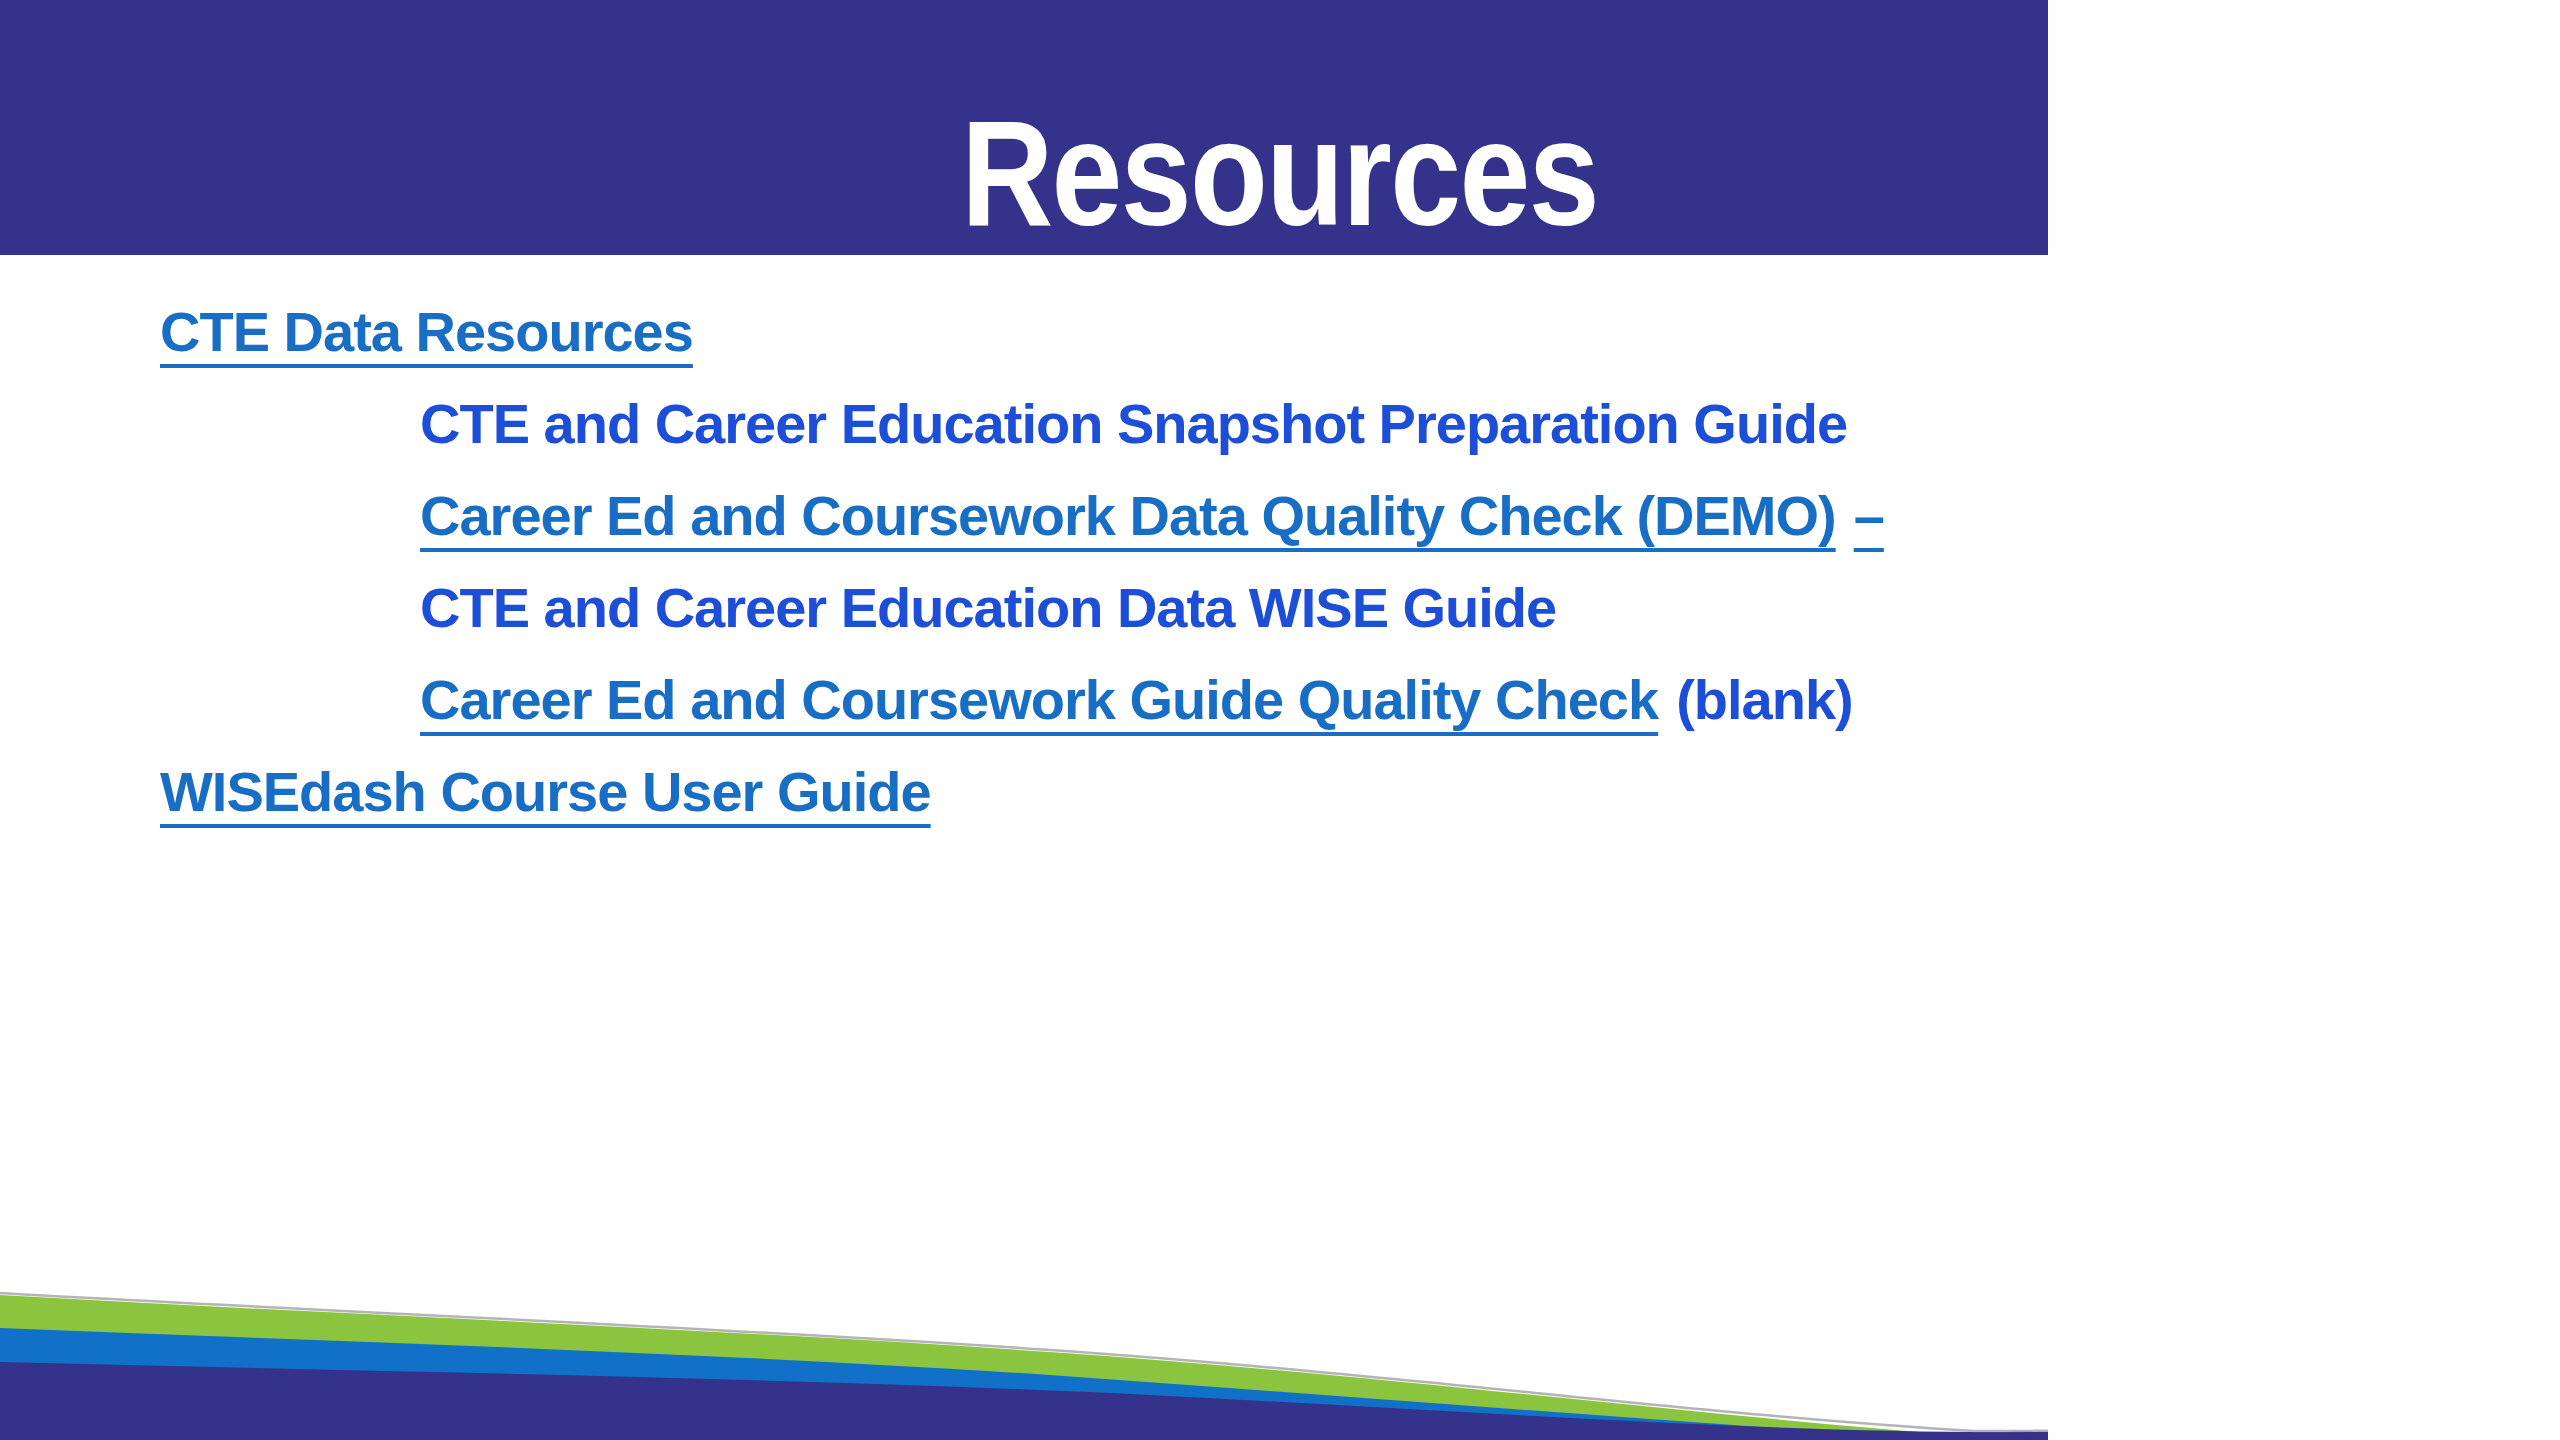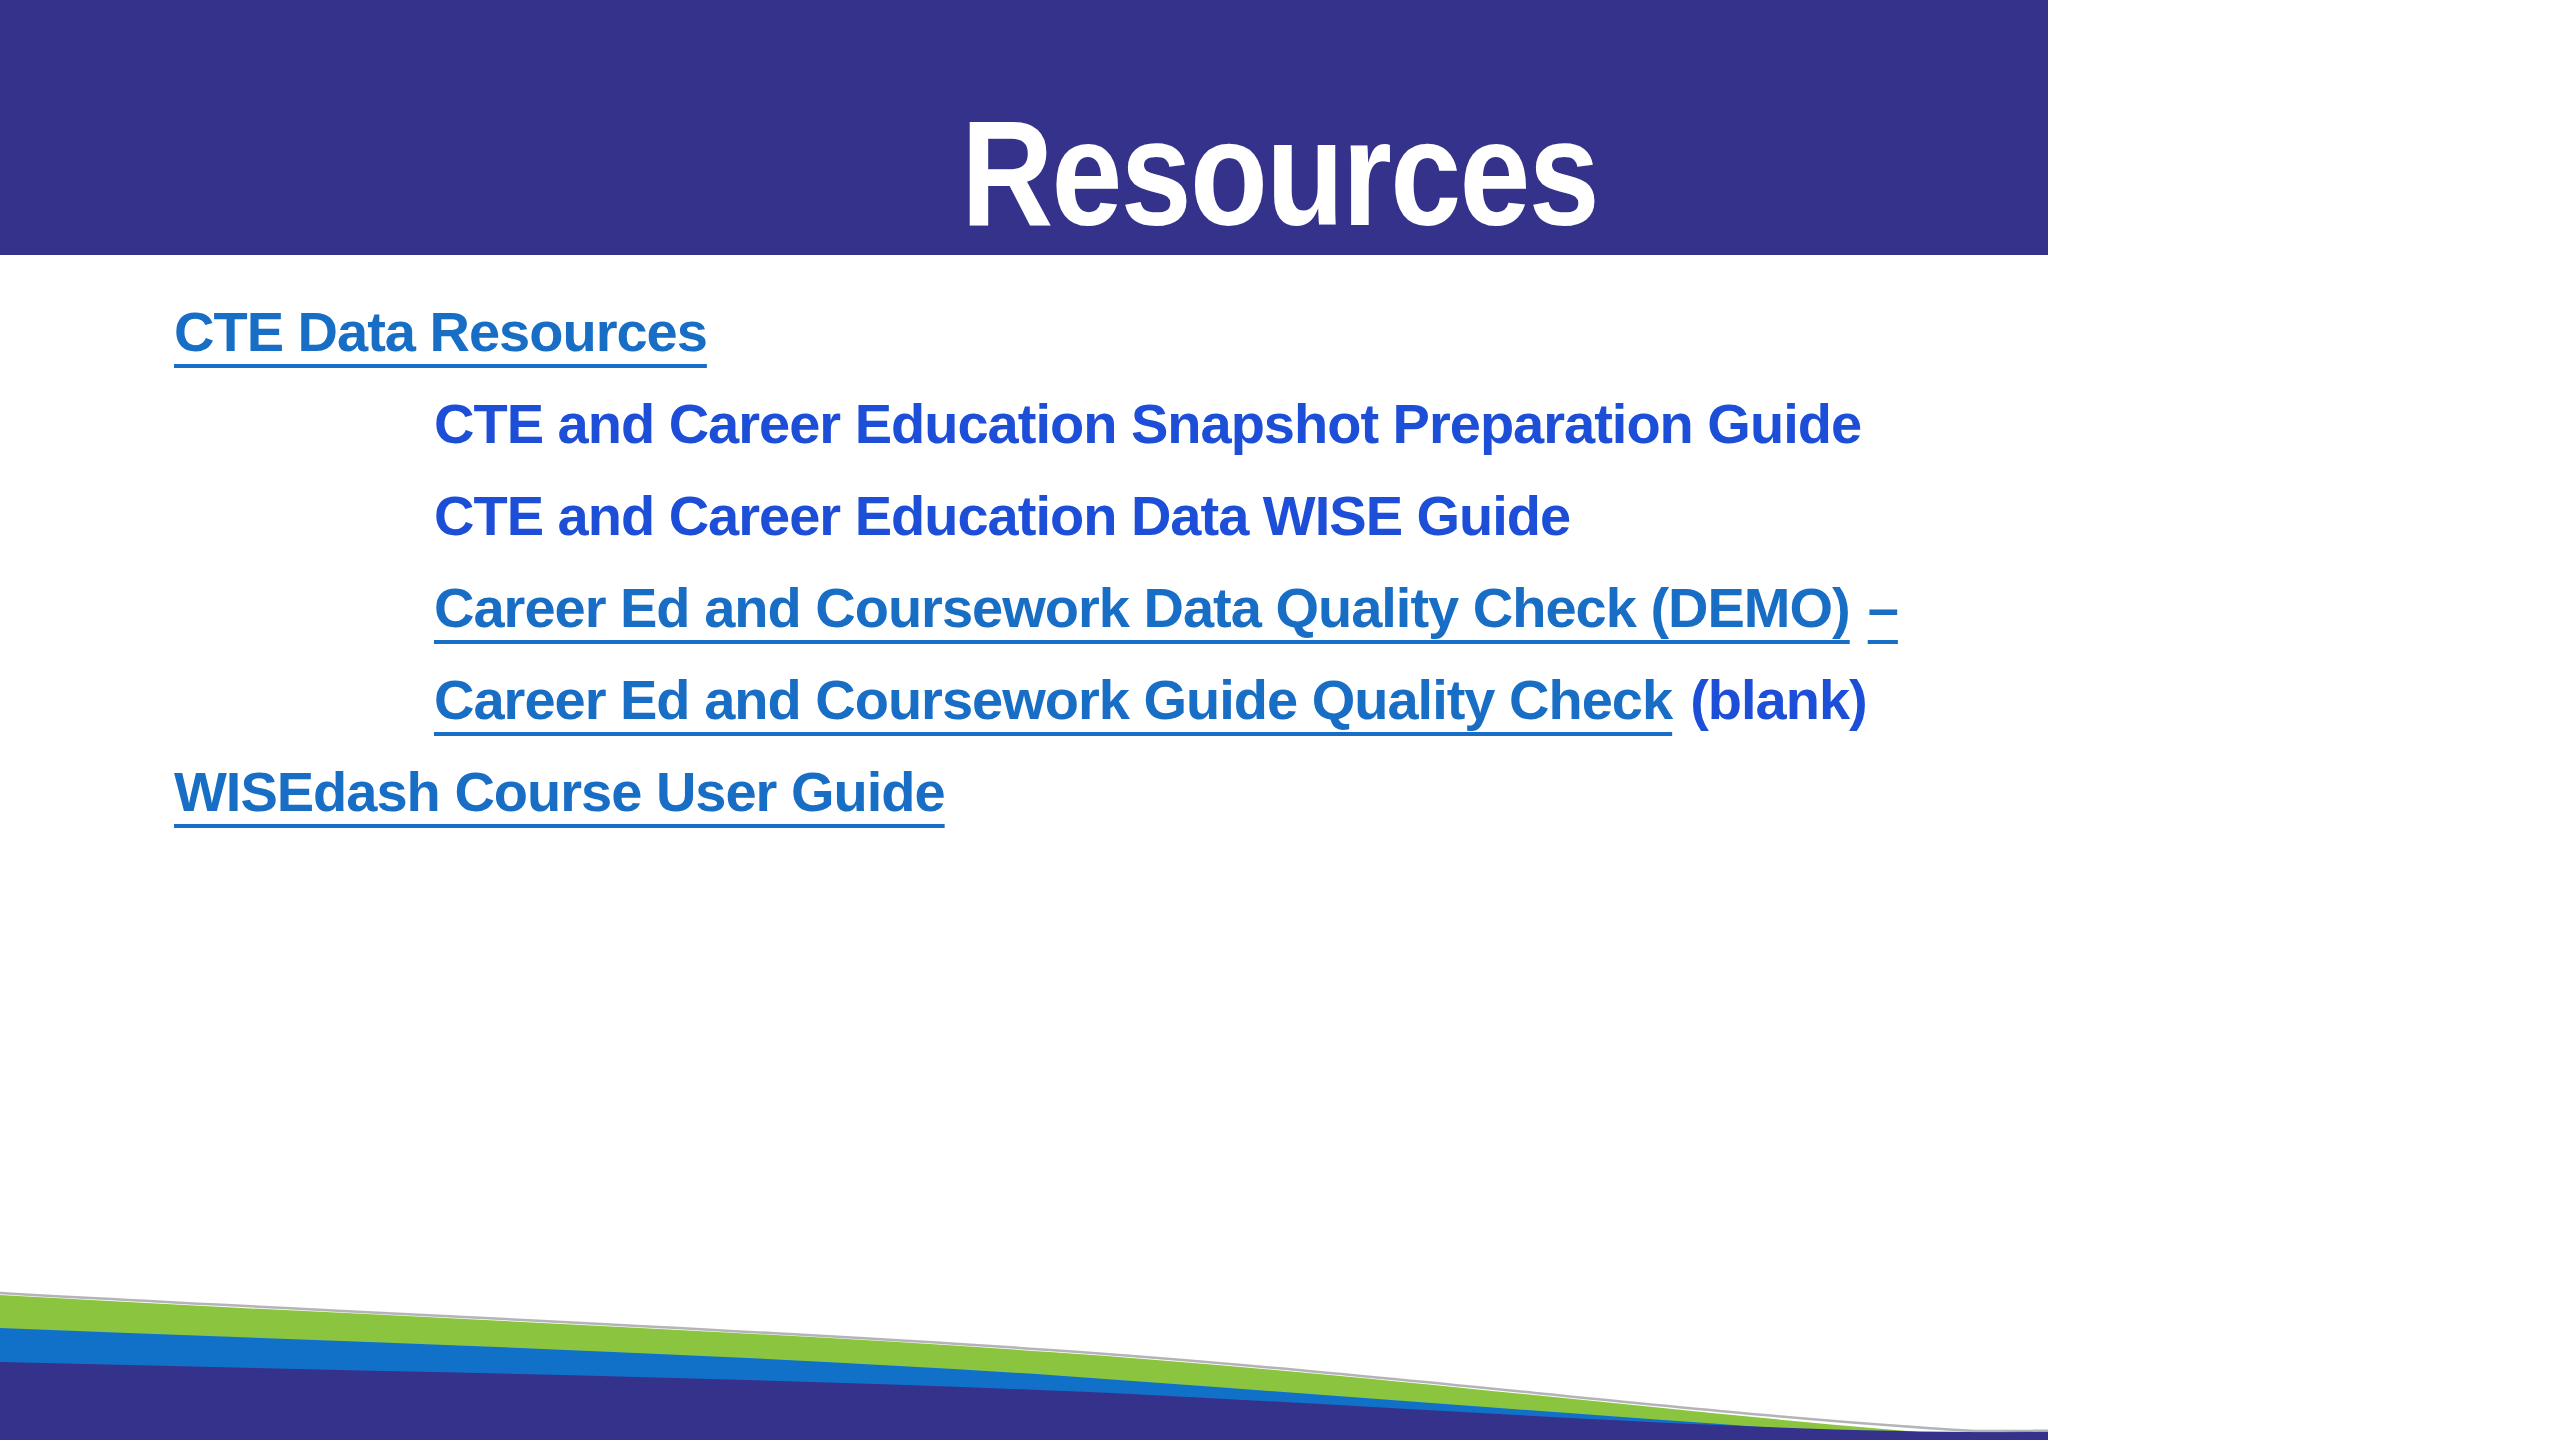--- a/index.html
+++ b/index.html
@@ -48,21 +48,20 @@
     width: 2240px;
   }
   .line {
     height: 92px;
     display: flex;
     align-items: center;
     font-size: 56px;
     font-weight: 700;
     letter-spacing: -1px;
     white-space: nowrap;
-    margin-left: 14px;
   }
   .line.indent { padding-left: 260px; }
   .link {
     color: #186DC5;
     text-decoration: underline;
     text-decoration-thickness: 4px;
     text-underline-offset: 13px;
     cursor: pointer;
   }
   .plain { color: #1d4ed8; }
@@ -90,27 +89,27 @@
 
     <div class="line">
       <a class="link" href="#">CTE Data Resources</a>
     </div>
 
     <div class="line indent">
       <span class="plain">CTE and Career Education Snapshot Preparation Guide</span>
     </div>
 
     <div class="line indent">
-      <span class="plain">CTE and Career Education Data WISE Guide</span>
+      <a class="link" href="#">Career Ed and Coursework Data Quality Check (DEMO)</a>
+      <span class="gap"></span>
+      <a class="link" href="#">–</a>
     </div>
 
     <div class="line indent">
-      <a class="link" href="#">Career Ed and Coursework Data Quality Check (DEMO)</a>
-      <span class="gap"></span>
-      <a class="link" href="#">–</a>
+      <span class="plain">CTE and Career Education Data WISE Guide</span>
     </div>
 
     <div class="line indent">
       <a class="link" href="#">Career Ed and Coursework Guide Quality Check</a>
       <span class="gap"></span>
       <span class="plain">(blank)</span>
     </div>
 
 
     <div class="line">

